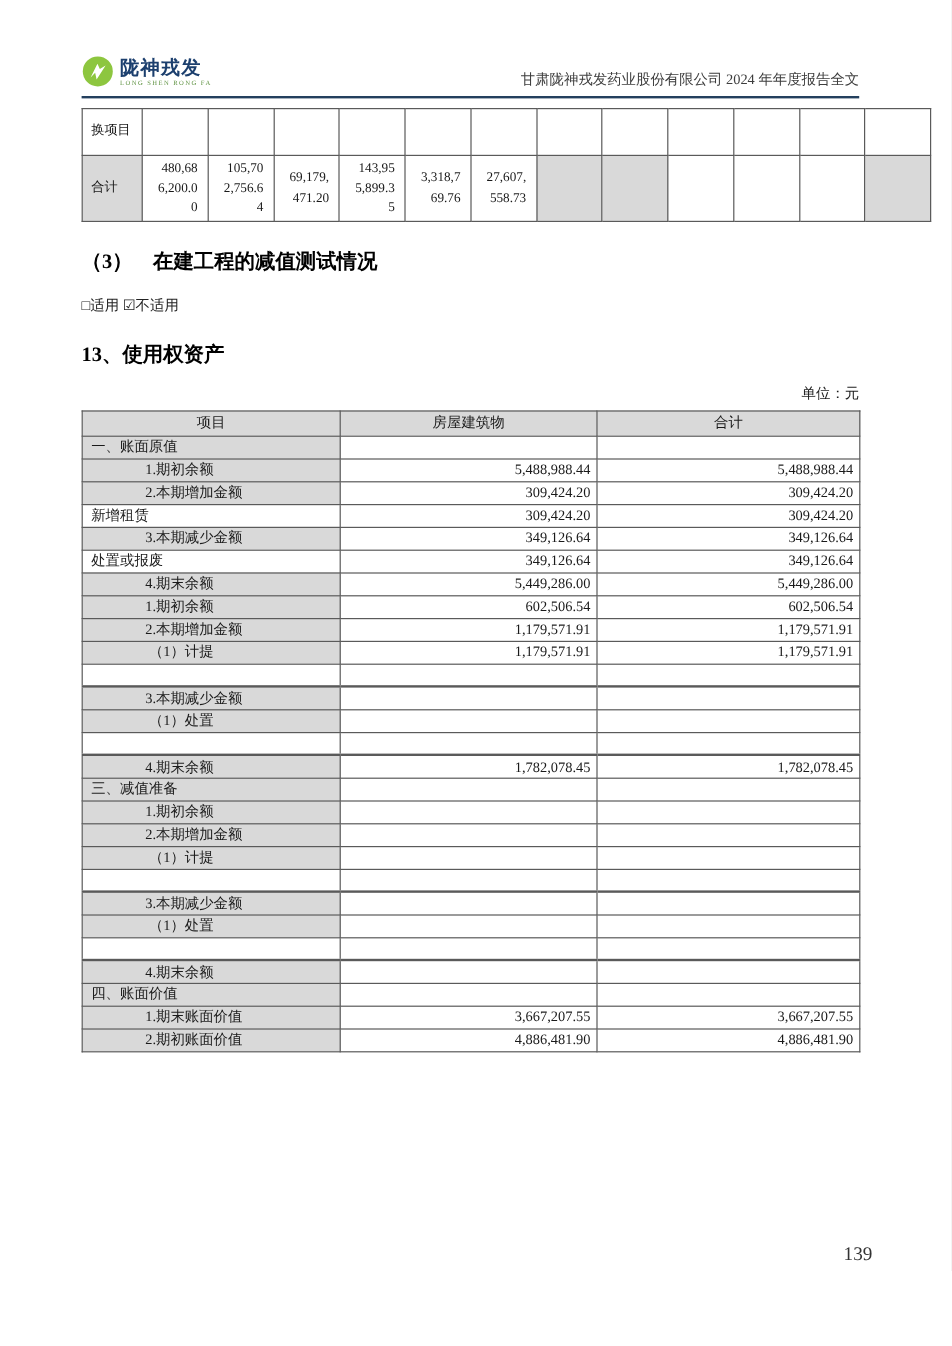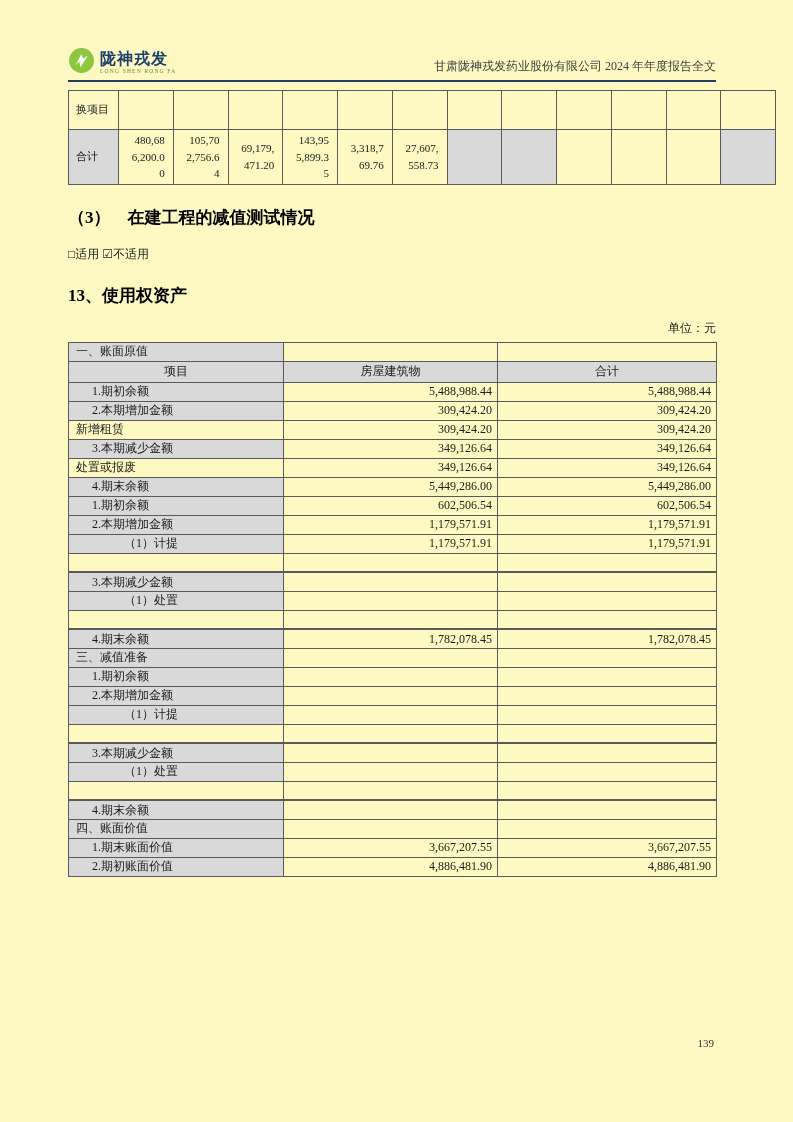--- a/index.html
+++ b/index.html
@@ -1,21 +1,21 @@
 <!DOCTYPE html>
 <html><head>
 <meta charset="utf-8">
 <style>
   * { margin:0; padding:0; box-sizing:border-box; }
   html,body { background:#e9e9e9; }
   .page {
     position:relative;
     width:793px; height:1122px;
     margin:0 auto;
-    background:#fef9c3;
+    background:#ffffff;
     font-family:"Liberation Serif","DejaVu Serif",serif;
     color:#1a1a1a;
     overflow:hidden;
   }
   .content { padding:46px 77px 0 68px; }
 
   
   .hdr { display:flex; justify-content:space-between; align-items:flex-end; height:32px; }
   .brand { display:flex; align-items:center; gap:5px; }
   .brand-txt { display:flex; flex-direction:column; line-height:1; }
@@ -40,26 +40,26 @@
   .h-bold { font-weight:bold; font-size:17px; color:#000; }
   .mt-sec { margin-top:21px; }
   .applic { margin-top:17px; font-size:12px; color:#222; }
   .unit-line { margin-top:13px; margin-bottom:5px; font-size:12px; text-align:right; }
 
   
   .rt { width:648px; font-size:12px; }
   .rt th { height:21px; font-weight:normal; text-align:center; background:#d9d9d9; }
   .rt td { height:19px; padding:0 5px; line-height:1.2; }
   .rt .lbl { text-align:left; padding-left:7px; }
-  .rt .i1 { padding-left:23px; }
+  .rt .i1 { padding-left:52px; }
   .rt .i2 { padding-left:55px; }
   .rt .num { text-align:right; }
   .rt tr.bt td { border-top-width:2px; }
 
-  .pageno { position:absolute; top:1037px; right:79px; font-size:11px; color:#333; }
+  .pageno { position:absolute; top:1037px; right:66px; font-size:16px; color:#333; }
 </style>
 </head>
 <body>
 
 <div class="page">
   <div class="content">
 
     <div class="hdr">
       <div class="brand">
         <span>
@@ -134,30 +134,30 @@
     <div class="unit-line">单位：元</div>
 
     <table class="rt">
       <colgroup>
           <col style="width:215px;">
           <col style="width:214px;">
           <col style="width:219px;">
         </colgroup>
       <tbody>
           <tr>
-        <td class="lbl g">一、账面原值</td>
-        <td class="num"></td>
-        <td class="num"></td>
-      </tr>
-      <tr>
         <th>项目</th>
         <th>房屋建筑物</th>
         <th>合计</th>
       </tr>
       <tr>
+        <td class="lbl g">一、账面原值</td>
+        <td class="num"></td>
+        <td class="num"></td>
+      </tr>
+      <tr>
         <td class="lbl g i1">1.期初余额</td>
         <td class="num">5,488,988.44</td>
         <td class="num">5,488,988.44</td>
       </tr>
       <tr>
         <td class="lbl g i1">2.本期增加金额</td>
         <td class="num">309,424.20</td>
         <td class="num">309,424.20</td>
       </tr>
       <tr>

